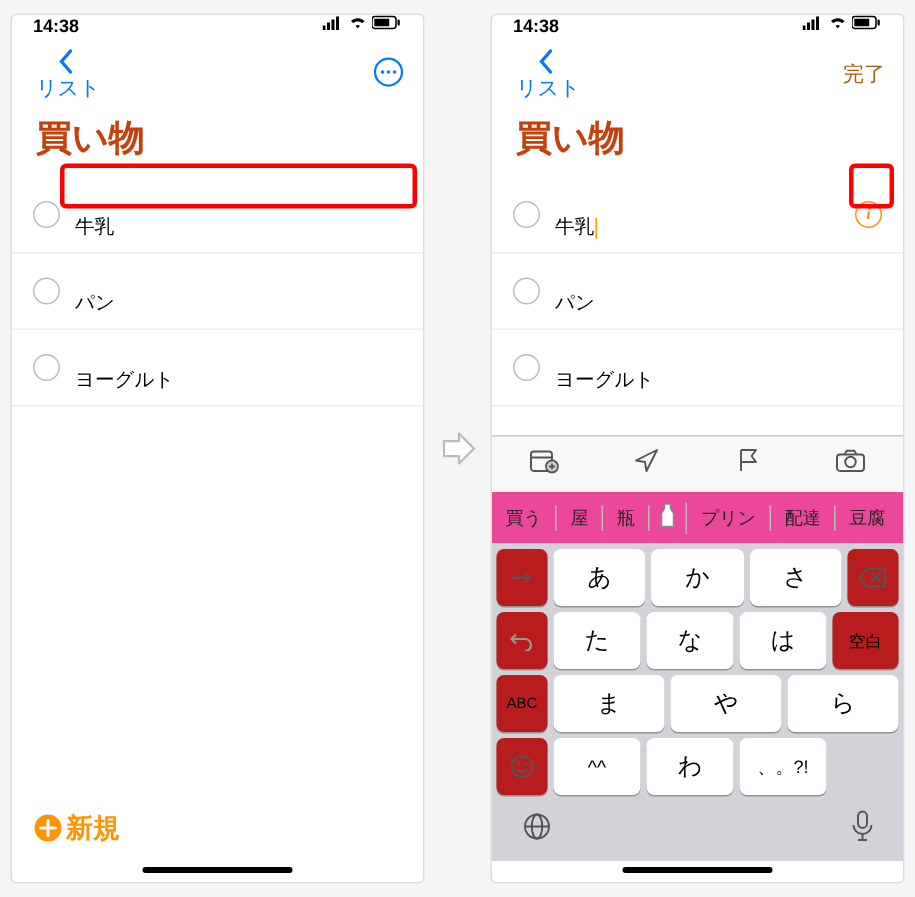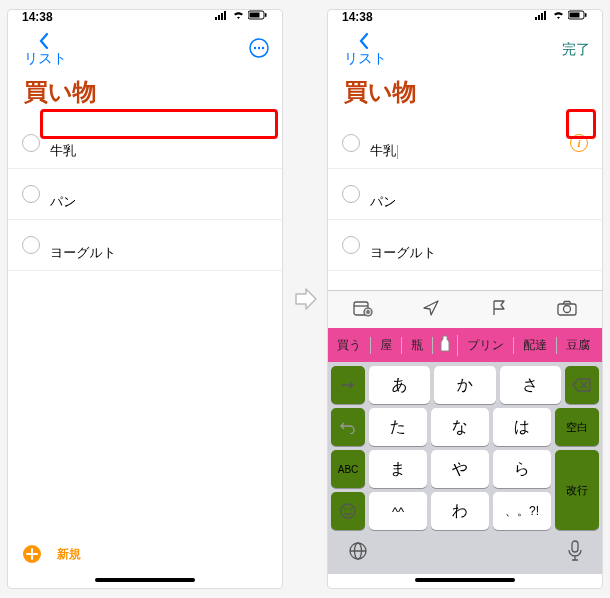--- a/index.html
+++ b/index.html
@@ -36,21 +36,21 @@
     .status-icons { display: flex; gap: 3px; align-items: center; }
     .nav-bar {
       height: 36px;
       display: flex;
       justify-content: space-between;
       align-items: center;
       padding: 0 12px;
     }
     .back-btn { display: flex; align-items: center; color: #007aff; font-size: 14px; cursor: pointer; flex-direction: column; }
     .more-btn { color: #007aff; cursor: pointer; }
-    .done-btn { color: #0f766e; font-size: 14px; cursor: pointer; }
+    .done-btn { color: #a16207; font-size: 14px; cursor: pointer; }
     .list-title {
       font-size: 24px;
       font-weight: 700;
       color: #c2410c;
       padding: 8px 16px 10px;
     }
     .items { flex: 1; }
     .item {
       display: flex;
       align-items: center;
@@ -68,23 +68,23 @@
     .item-text { flex: 1; margin-top: 16px; }
     .highlight-row {
       position: absolute;
       border: 3px solid #ff0000;
       border-radius: 4px;
       pointer-events: none;
     }
     .add-new {
       display: flex;
       align-items: center;
-      gap: 15px;
+      gap: 2px;
       color: #ff9500;
-      font-size: 12px;
+      font-size: 18px;
       font-weight: 600;
       padding: 10px 14px;
       cursor: pointer;
     }
     .home-indicator {
       width: 100px; height: 4px;
       background: #000;
       border-radius: 3px;
       margin: 4px auto 6px;
     }
@@ -136,21 +136,21 @@
       border-radius: 5px;
       box-shadow: 0 1px 0 rgba(0,0,0,0.3);
       flex: 1;
       height: 38px;
       display: flex;
       align-items: center;
       justify-content: center;
       font-size: 16px;
       cursor: pointer;
     }
-    .key.gray { background: #4d7c0f; font-size: 12px; }
+    .key.gray { background: #b91c1c; font-size: 12px; }
     .key.side { flex: 0 0 34px; }
     .key.wide { flex: 0 0 44px; font-size: 11px; }
     .kb-bottom {
       height: 38px;
       display: flex;
       justify-content: space-between;
       align-items: center;
       padding: 0 16px;
     }
     .cursor-line {
@@ -348,21 +348,20 @@
       <div class="key">た</div>
       <div class="key">な</div>
       <div class="key">は</div>
       <div class="key gray wide">空白</div>
     </div>
     <div class="kb-row">
       <div class="key gray side" style="font-size:10px">ABC</div>
       <div class="key">ま</div>
       <div class="key">や</div>
       <div class="key">ら</div>
-      <div class="key gray wide" style="height:80px;margin-bottom:-42px">改行</div>
     </div>
     <div class="kb-row">
       <div class="key gray side">
         <svg width="18" height="18" viewBox="0 0 18 18">
             <circle cx="9" cy="9" r="7" fill="none" stroke="#555" stroke-width="1.3"></circle>
             <circle cx="6.5" cy="7" r="1" fill="#555"></circle>
             <circle cx="11.5" cy="7" r="1" fill="#555"></circle>
             <path d="M5.5 11 Q9 14 12.5 11" fill="none" stroke="#555" stroke-width="1.3"></path>
           </svg>
       </div>

